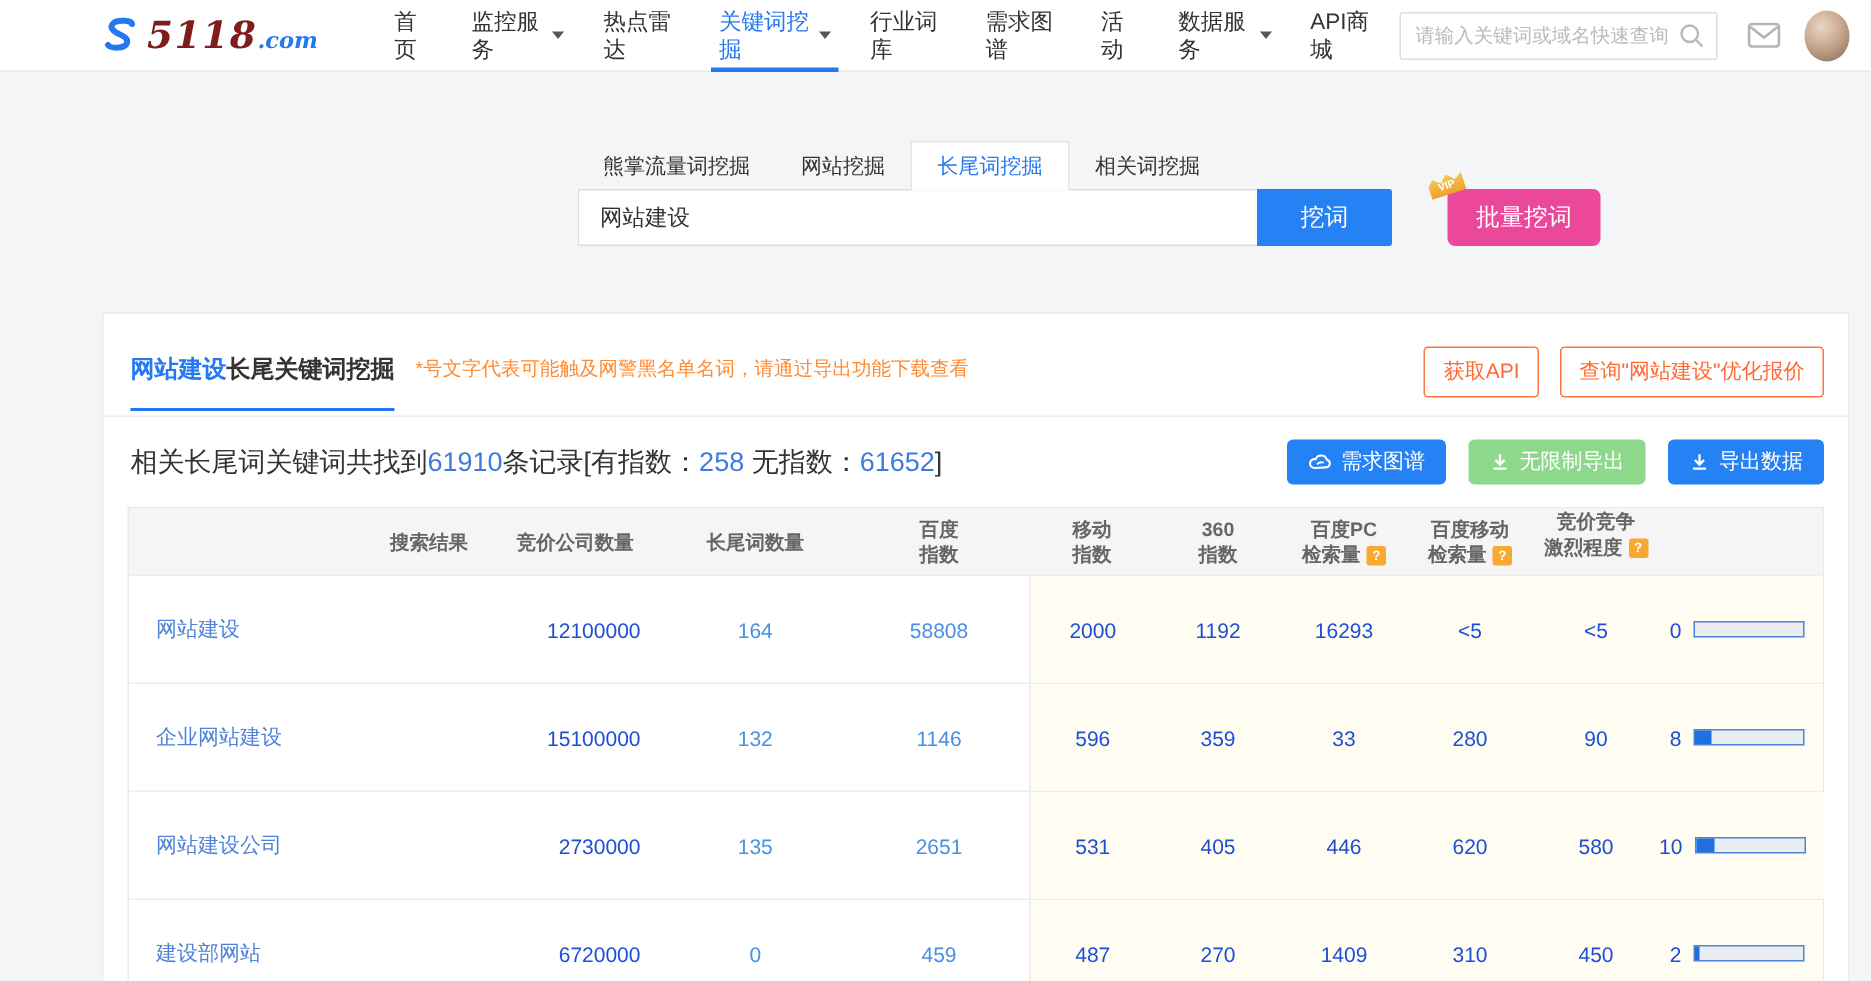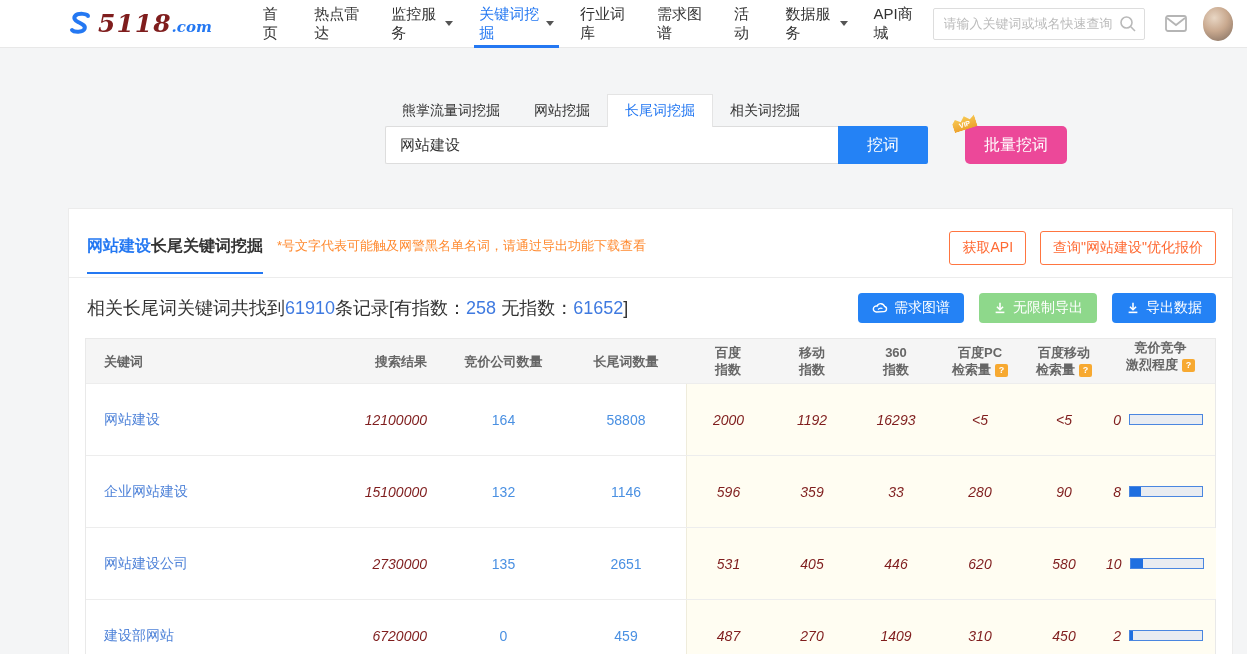--- a/index.html
+++ b/index.html
@@ -91,21 +91,21 @@
   .c3,.c4,.c5,.c6,.c7,.c8,.c9 { text-align:center; }
   .c10 { display:flex; align-items:center; justify-content:flex-end;
     padding-right:12px; gap:8px; height:100%; }
   .th.c10 { display:block; padding-right:0; }
   .tbody .c5,.tbody .c6,.tbody .c7,.tbody .c8,.tbody .c9,.tbody .c10 {
     background:#fffdf2; height:100%; display:flex; align-items:center; justify-content:center; }
   .tbody .c5 { border-left:1px solid #efecdc; }
   .tbody .c10 { justify-content:flex-end; }
   .kw-link { color:#4e82d8; text-decoration:none; cursor:pointer; }
   .num-link { color:#4a90e2; text-decoration:none; cursor:pointer; }
-  .val { color:#7f1d1d;font-style:italic; }
+  .val { color:#1d4ed8; }
   .help { display:inline-block; width:13px; height:13px; background:#f7a931;
     border-radius:2px; color:#fff; font-size:9px; font-weight:bold; line-height:13px;
     text-align:center; margin-left:4px; vertical-align:1px; cursor:pointer; }
   .bar { width:74px; height:11px; border:1px solid #4a86e0; background:#e9ecf1; }
   .bar i { display:block; height:100%; background:#1f6fe0; }
 </style>
 </head>
 <body>
 
 <header class="hdr">
@@ -115,25 +115,25 @@
     </svg>
     <span class="logo-num">5118</span>
     <span class="logo-tld">.com</span>
   </div>
 
   <nav class="nav">
     <a class="nav-item">
       <span>首页</span>
       </a>
     <a class="nav-item">
-      <span>热点雷达</span>
-      </a>
-    <a class="nav-item">
       <span>监控服务</span>
       <span class="caret"></span>
+      </a>
+    <a class="nav-item">
+      <span>热点雷达</span>
       </a>
     <a class="nav-item active">
       <span>关键词挖掘</span>
       <span class="caret"></span>
       </a>
     <a class="nav-item">
       <span>行业词库</span>
       </a>
     <a class="nav-item">
       <span>需求图谱</span>
@@ -222,21 +222,20 @@
           <polyline points="4.5,6.5 8,10 11.5,6.5" fill="none" stroke="#fff" stroke-width="1.8"></polyline>
           <line x1="3" y1="13" x2="13" y2="13" stroke="#fff" stroke-width="1.8"></line>
         </svg>
         <span>导出数据</span>
       </button>
     </div>
   </div>
 
   <div class="tbl">
     <div class="trow thead">
-      <div class="th c1">关键词</div>
       <div class="th c2">搜索结果</div>
       <div class="th c3">竞价公司数量</div>
       <div class="th c4">长尾词数量</div>
       <div class="th c5">
         <div>百度</div>
         <div>指数</div>
       </div>
       <div class="th c6">
         <div>移动</div>
         <div>指数</div>

